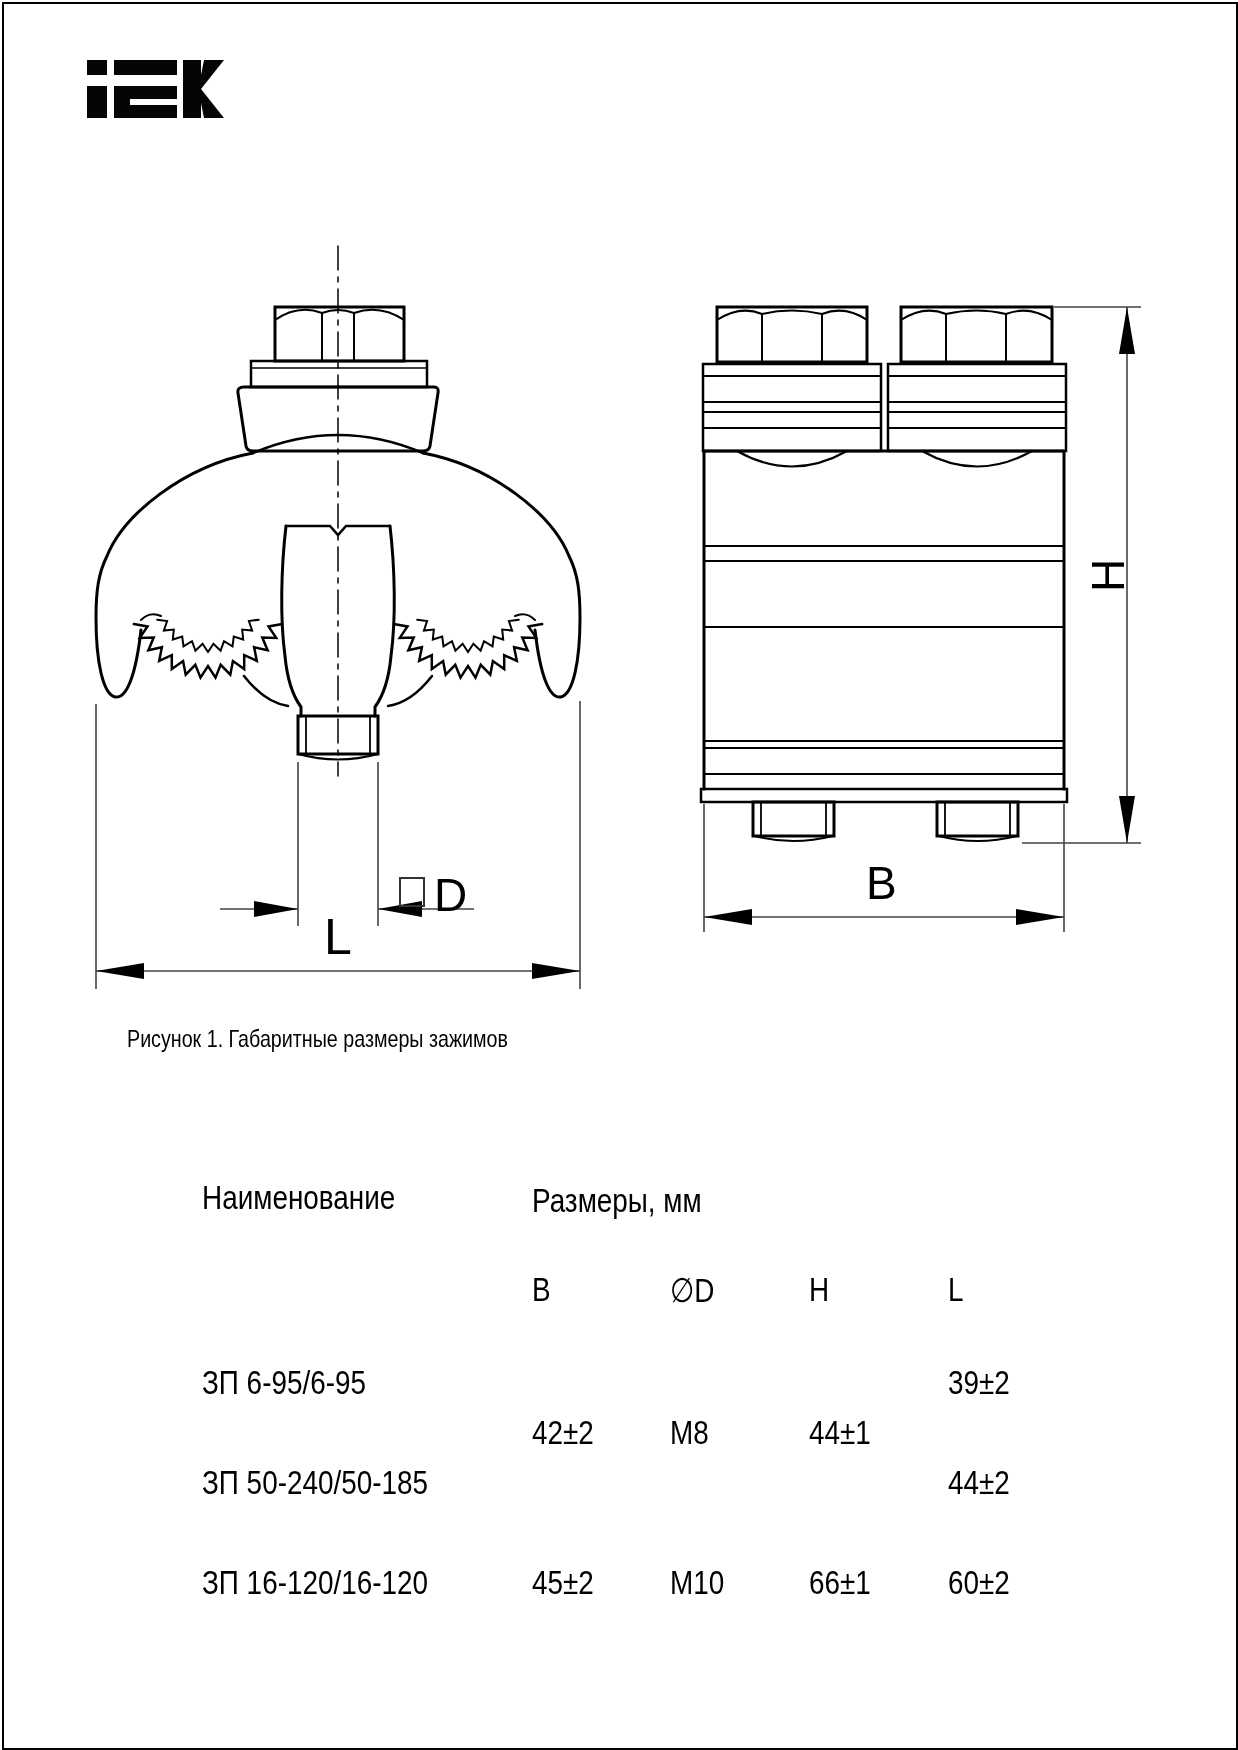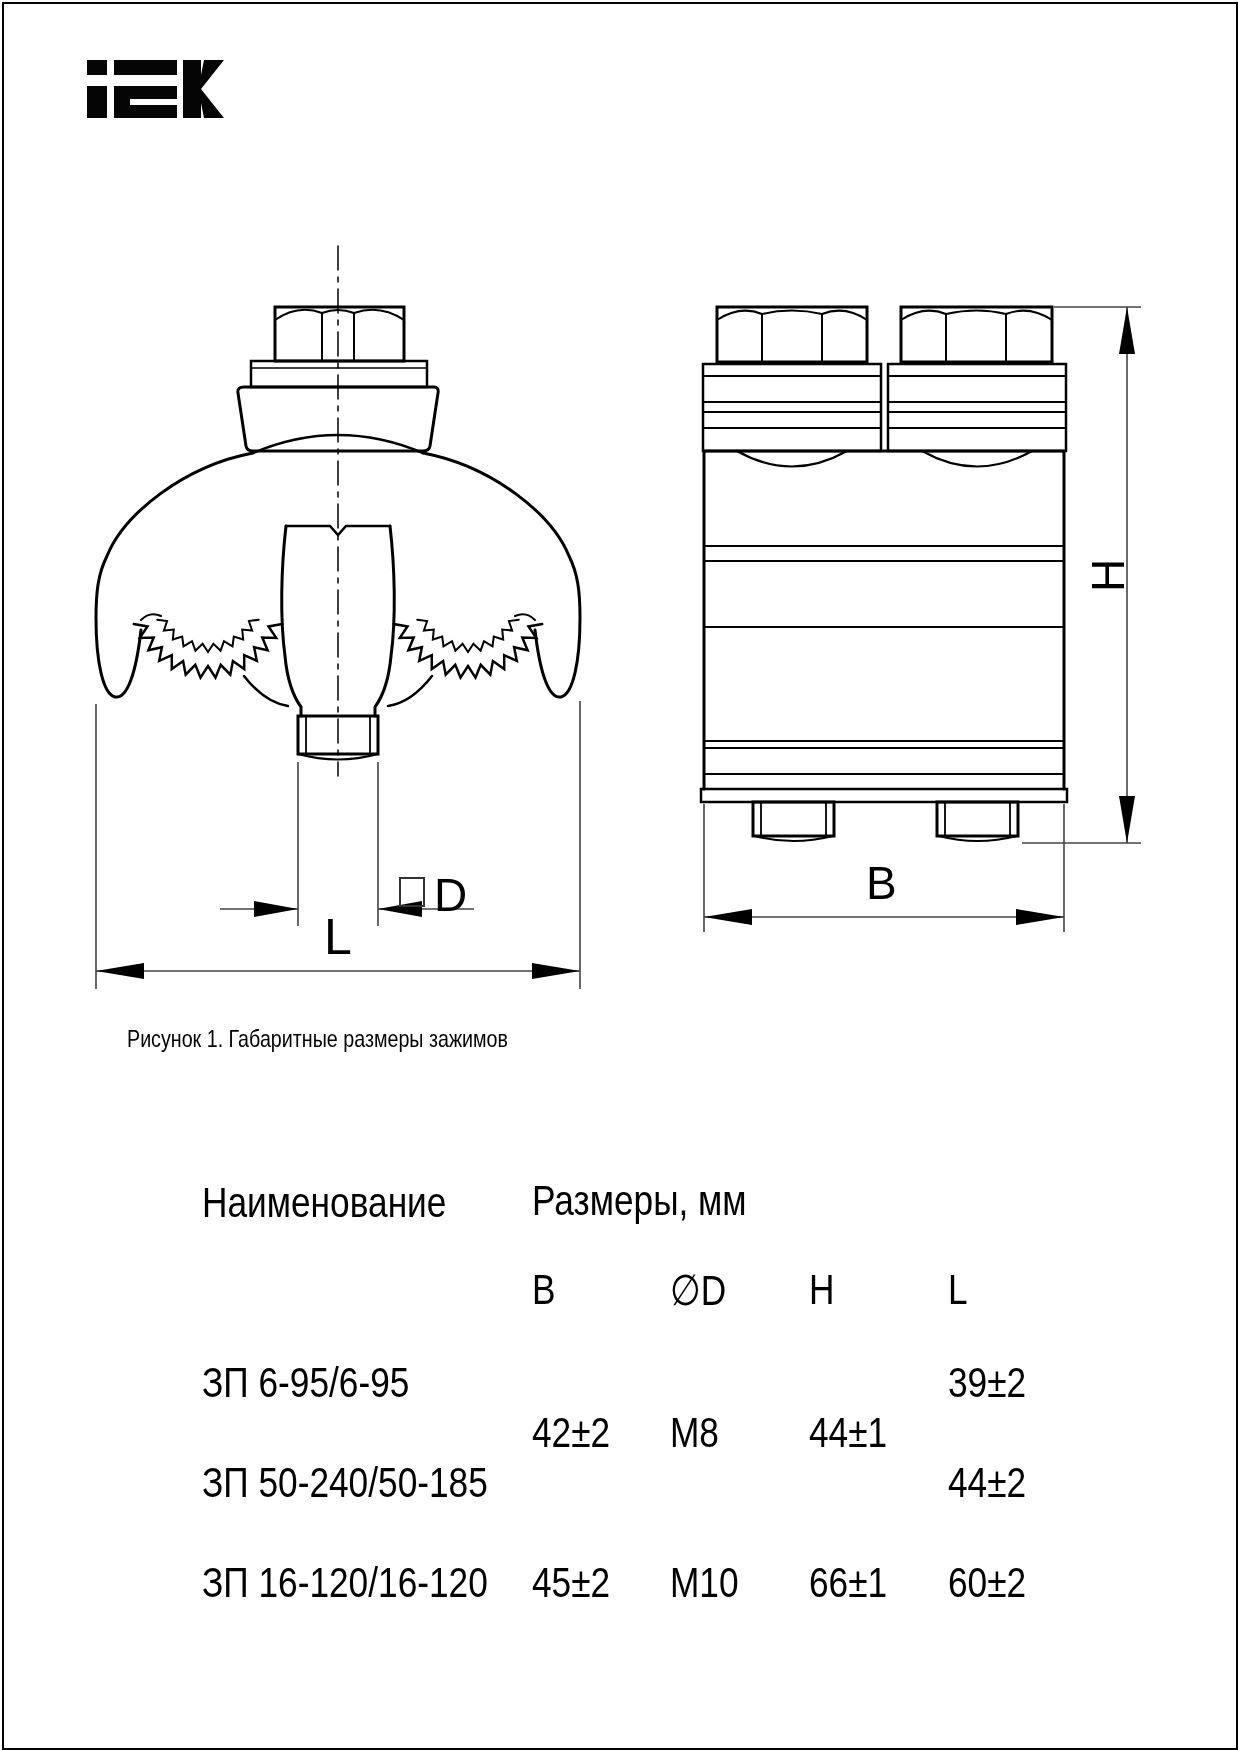--- a/index.html
+++ b/index.html
@@ -12,21 +12,21 @@
   svg { display:block; }
   .cond { display:inline-block; transform:scaleX(.82); transform-origin:0 50%; white-space:nowrap; }
 
   
   .caption { left:84px; top:1018px; font-size:24px; line-height:34px;margin-left:39px; }
 
   
   .dim-table-wrap { left:176px; top:1150px; }
   table.dims { border-collapse:collapse; table-layout:fixed; width:869px; }
   table.dims td {
-    font-size:43px; padding:0 0 0 22px; vertical-align:middle;
+    font-size:34px; padding:0 0 0 22px; vertical-align:middle;
     border:0 solid #3c3c3c;
   }
   td.name-col { padding-left:26px; }
   .bt { border-top-width:2px; }
   .bb { border-bottom-width:2px; }
   .bl { border-left-width:2px; }
   td.top-anchor { vertical-align:top; padding-top:29px; }
   tr.h1 { height:93px; } tr.h2 { height:85px; }
   tr.r { height:100px; }
 </style>

